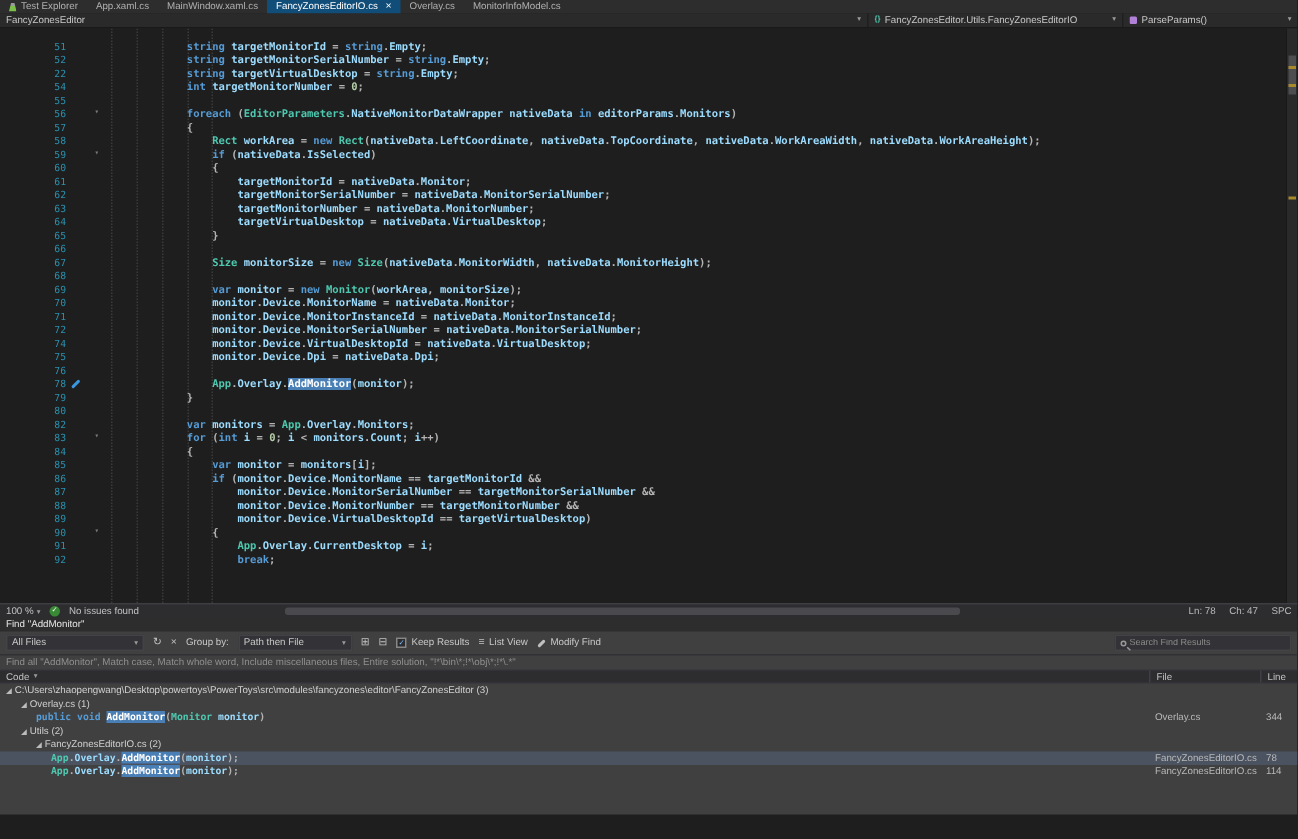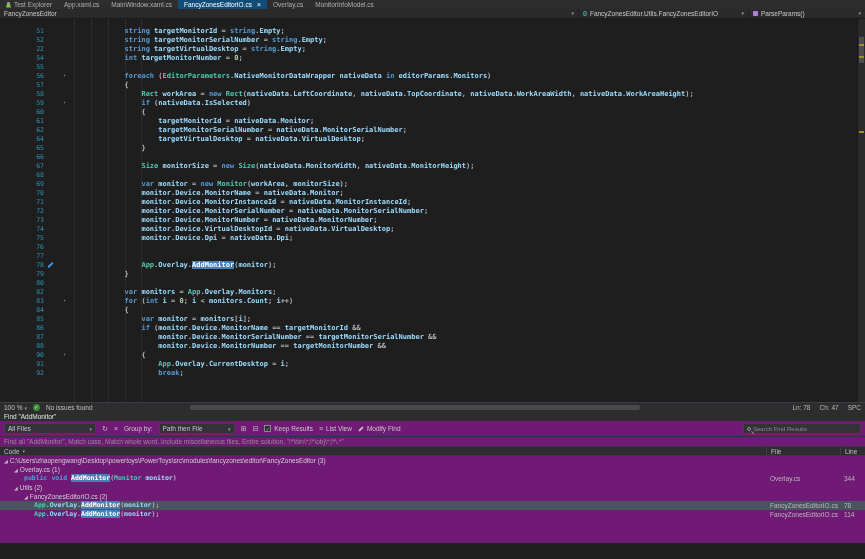--- a/index.html
+++ b/index.html
@@ -53,21 +53,21 @@
   .statusbar{position:absolute;top:402px;left:0;right:0;height:10px;background:#2d2d30;
     border-top:1px solid #3e3e42;display:flex;align-items:center;gap:6px;padding:0 4px;
     font-size:6.5px;color:#c0c0c0;}
   .zoom{display:flex;align-items:center;gap:2px;}
   .okdot{width:7px;height:7px;border-radius:50%;background:#388a34;color:#fff;
     font-size:5px;line-height:7px;text-align:center;flex:none;}
   .hthumb{position:absolute;left:190px;top:2px;width:450px;height:5px;background:#4a4a4e;border-radius:2px;}
   .pos{position:absolute;right:4px;display:flex;gap:9px;color:#b8b8b8;}
 
   
-  .findpanel{position:absolute;top:412px;left:0;right:0;bottom:0;background:#701a75;}
+  .findpanel{position:absolute;top:412px;left:0;right:0;bottom:0;background:#404040;}
   .ftitle{height:9px;line-height:9px;padding-left:4px;font-size:6.5px;color:#e6e6e6;background:#2d2d2d;}
   .ftoolbar{height:16px;display:flex;align-items:center;gap:6px;padding:0 4px;
     font-size:6.5px;color:#c8c8c8;border-bottom:1px solid #313135;}
   .fselect{height:11px;display:flex;align-items:center;justify-content:space-between;gap:4px;
     background:#333337;border:1px solid #434346;padding:0 3px;}
   .fscope{width:92px;}
   .fgroup{width:76px;}
   .ficon{color:#c0c0c0;font-size:7px;line-height:11px;}
   .ftbtn{display:flex;align-items:center;gap:3px;white-space:nowrap;}
   .fcheck{width:7px;height:7px;border:1px solid #888;background:#2d2d30;color:#75beff;
@@ -222,20 +222,26 @@
           <span class="om"></span>
           <span class="ct">                    <span class="tk-var">targetMonitorId</span> <span class="tk-pn">=</span> <span class="tk-var">nativeData</span><span class="tk-pn">.</span><span class="tk-mem">Monitor</span><span class="tk-pn">;</span></span>
         </div>
         <div class="cl">
           <span class="ln">62</span>
           <span class="mg"></span>
           <span class="om"></span>
           <span class="ct">                    <span class="tk-var">targetMonitorSerialNumber</span> <span class="tk-pn">=</span> <span class="tk-var">nativeData</span><span class="tk-pn">.</span><span class="tk-mem">MonitorSerialNumber</span><span class="tk-pn">;</span></span>
         </div>
         <div class="cl">
+          <span class="ln">63</span>
+          <span class="mg"></span>
+          <span class="om"></span>
+          <span class="ct">                    <span class="tk-var">targetMonitorNumber</span> <span class="tk-pn">=</span> <span class="tk-var">nativeData</span><span class="tk-pn">.</span><span class="tk-mem">MonitorNumber</span><span class="tk-pn">;</span></span>
+        </div>
+        <div class="cl">
           <span class="ln">64</span>
           <span class="mg"></span>
           <span class="om"></span>
           <span class="ct">                    <span class="tk-var">targetVirtualDesktop</span> <span class="tk-pn">=</span> <span class="tk-var">nativeData</span><span class="tk-pn">.</span><span class="tk-mem">VirtualDesktop</span><span class="tk-pn">;</span></span>
         </div>
         <div class="cl">
           <span class="ln">65</span>
           <span class="mg"></span>
           <span class="om"></span>
           <span class="ct">                <span class="tk-pn">}</span></span>
@@ -276,45 +282,33 @@
           <span class="om"></span>
           <span class="ct">                <span class="tk-var">monitor</span><span class="tk-pn">.</span><span class="tk-mem">Device</span><span class="tk-pn">.</span><span class="tk-mem">MonitorInstanceId</span> <span class="tk-pn">=</span> <span class="tk-var">nativeData</span><span class="tk-pn">.</span><span class="tk-mem">MonitorInstanceId</span><span class="tk-pn">;</span></span>
         </div>
         <div class="cl">
           <span class="ln">72</span>
           <span class="mg"></span>
           <span class="om"></span>
           <span class="ct">                <span class="tk-var">monitor</span><span class="tk-pn">.</span><span class="tk-mem">Device</span><span class="tk-pn">.</span><span class="tk-mem">MonitorSerialNumber</span> <span class="tk-pn">=</span> <span class="tk-var">nativeData</span><span class="tk-pn">.</span><span class="tk-mem">MonitorSerialNumber</span><span class="tk-pn">;</span></span>
         </div>
         <div class="cl">
-          <span class="ln">73</span>
-          <span class="mg"></span>
-          <span class="om"></span>
-          <span class="ct">                <span class="tk-var">monitor</span><span class="tk-pn">.</span><span class="tk-mem">Device</span><span class="tk-pn">.</span><span class="tk-mem">MonitorNumber</span> <span class="tk-pn">=</span> <span class="tk-var">nativeData</span><span class="tk-pn">.</span><span class="tk-mem">MonitorNumber</span><span class="tk-pn">;</span></span>
-        </div>
-        <div class="cl">
           <span class="ln">74</span>
           <span class="mg"></span>
           <span class="om"></span>
           <span class="ct">                <span class="tk-var">monitor</span><span class="tk-pn">.</span><span class="tk-mem">Device</span><span class="tk-pn">.</span><span class="tk-mem">VirtualDesktopId</span> <span class="tk-pn">=</span> <span class="tk-var">nativeData</span><span class="tk-pn">.</span><span class="tk-mem">VirtualDesktop</span><span class="tk-pn">;</span></span>
         </div>
         <div class="cl">
           <span class="ln">75</span>
           <span class="mg"></span>
           <span class="om"></span>
           <span class="ct">                <span class="tk-var">monitor</span><span class="tk-pn">.</span><span class="tk-mem">Device</span><span class="tk-pn">.</span><span class="tk-mem">Dpi</span> <span class="tk-pn">=</span> <span class="tk-var">nativeData</span><span class="tk-pn">.</span><span class="tk-mem">Dpi</span><span class="tk-pn">;</span></span>
         </div>
         <div class="cl">
           <span class="ln">76</span>
-          <span class="mg"></span>
-          <span class="om"></span>
-          <span class="ct"></span>
-        </div>
-        <div class="cl">
-          <span class="ln">77</span>
           <span class="mg"></span>
           <span class="om"></span>
           <span class="ct"></span>
         </div>
         <div class="cl">
           <span class="ln">78</span>
           <span class="mg">
             <span class="pencil"></span>
           </span>
           <span class="om"></span>
@@ -366,20 +360,26 @@
           <span class="ln">87</span>
           <span class="mg"></span>
           <span class="om"></span>
           <span class="ct">                    <span class="tk-var">monitor</span><span class="tk-pn">.</span><span class="tk-mem">Device</span><span class="tk-pn">.</span><span class="tk-mem">MonitorSerialNumber</span> <span class="tk-pn">=</span><span class="tk-pn">=</span> <span class="tk-var">targetMonitorSerialNumber</span> <span class="tk-pn">&amp;</span><span class="tk-pn">&amp;</span></span>
         </div>
         <div class="cl">
           <span class="ln">88</span>
           <span class="mg"></span>
           <span class="om"></span>
           <span class="ct">                    <span class="tk-var">monitor</span><span class="tk-pn">.</span><span class="tk-mem">Device</span><span class="tk-pn">.</span><span class="tk-mem">MonitorNumber</span> <span class="tk-pn">=</span><span class="tk-pn">=</span> <span class="tk-var">targetMonitorNumber</span> <span class="tk-pn">&amp;</span><span class="tk-pn">&amp;</span></span>
+        </div>
+        <div class="cl">
+          <span class="ln">89</span>
+          <span class="mg"></span>
+          <span class="om"></span>
+          <span class="ct">                    <span class="tk-var">monitor</span><span class="tk-pn">.</span><span class="tk-mem">Device</span><span class="tk-pn">.</span><span class="tk-mem">VirtualDesktopId</span> <span class="tk-pn">=</span><span class="tk-pn">=</span> <span class="tk-var">targetVirtualDesktop</span><span class="tk-pn">)</span></span>
         </div>
         <div class="cl">
           <span class="ln">90</span>
           <span class="mg"></span>
           <span class="om">▾</span>
           <span class="ct">                <span class="tk-pn">{</span></span>
         </div>
         <div class="cl">
           <span class="ln">91</span>
           <span class="mg"></span>

